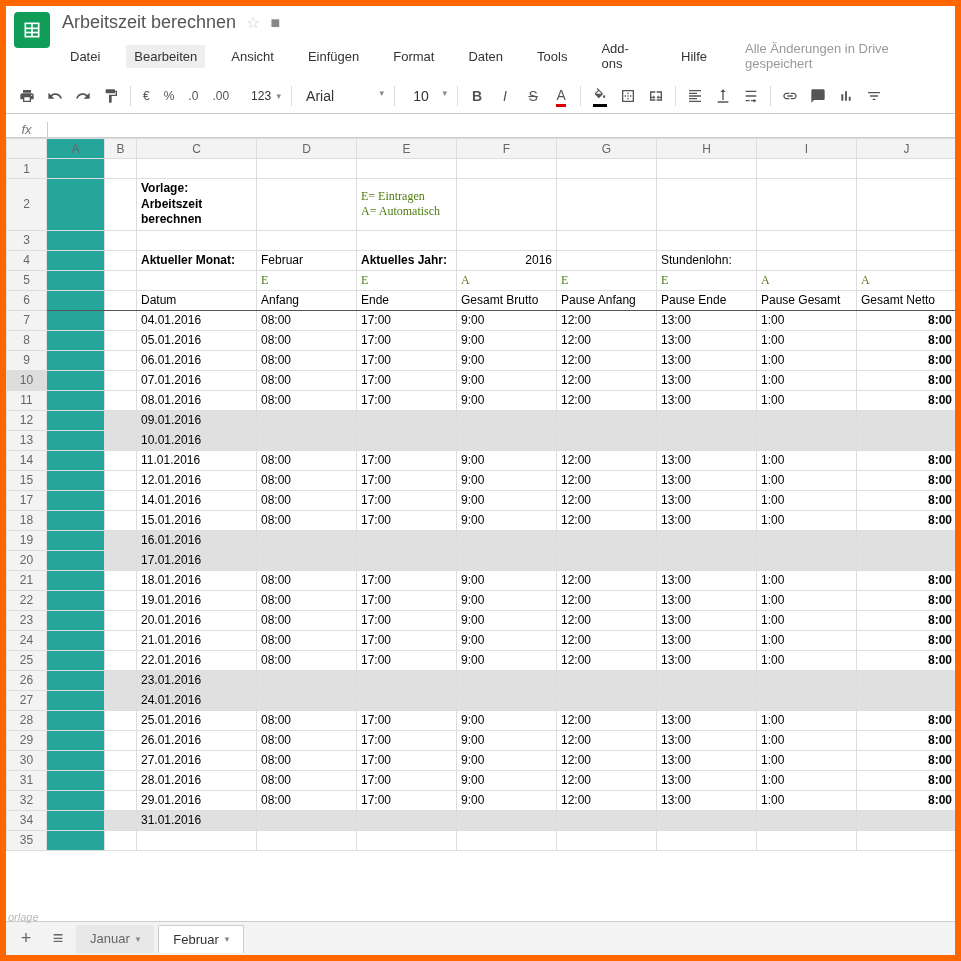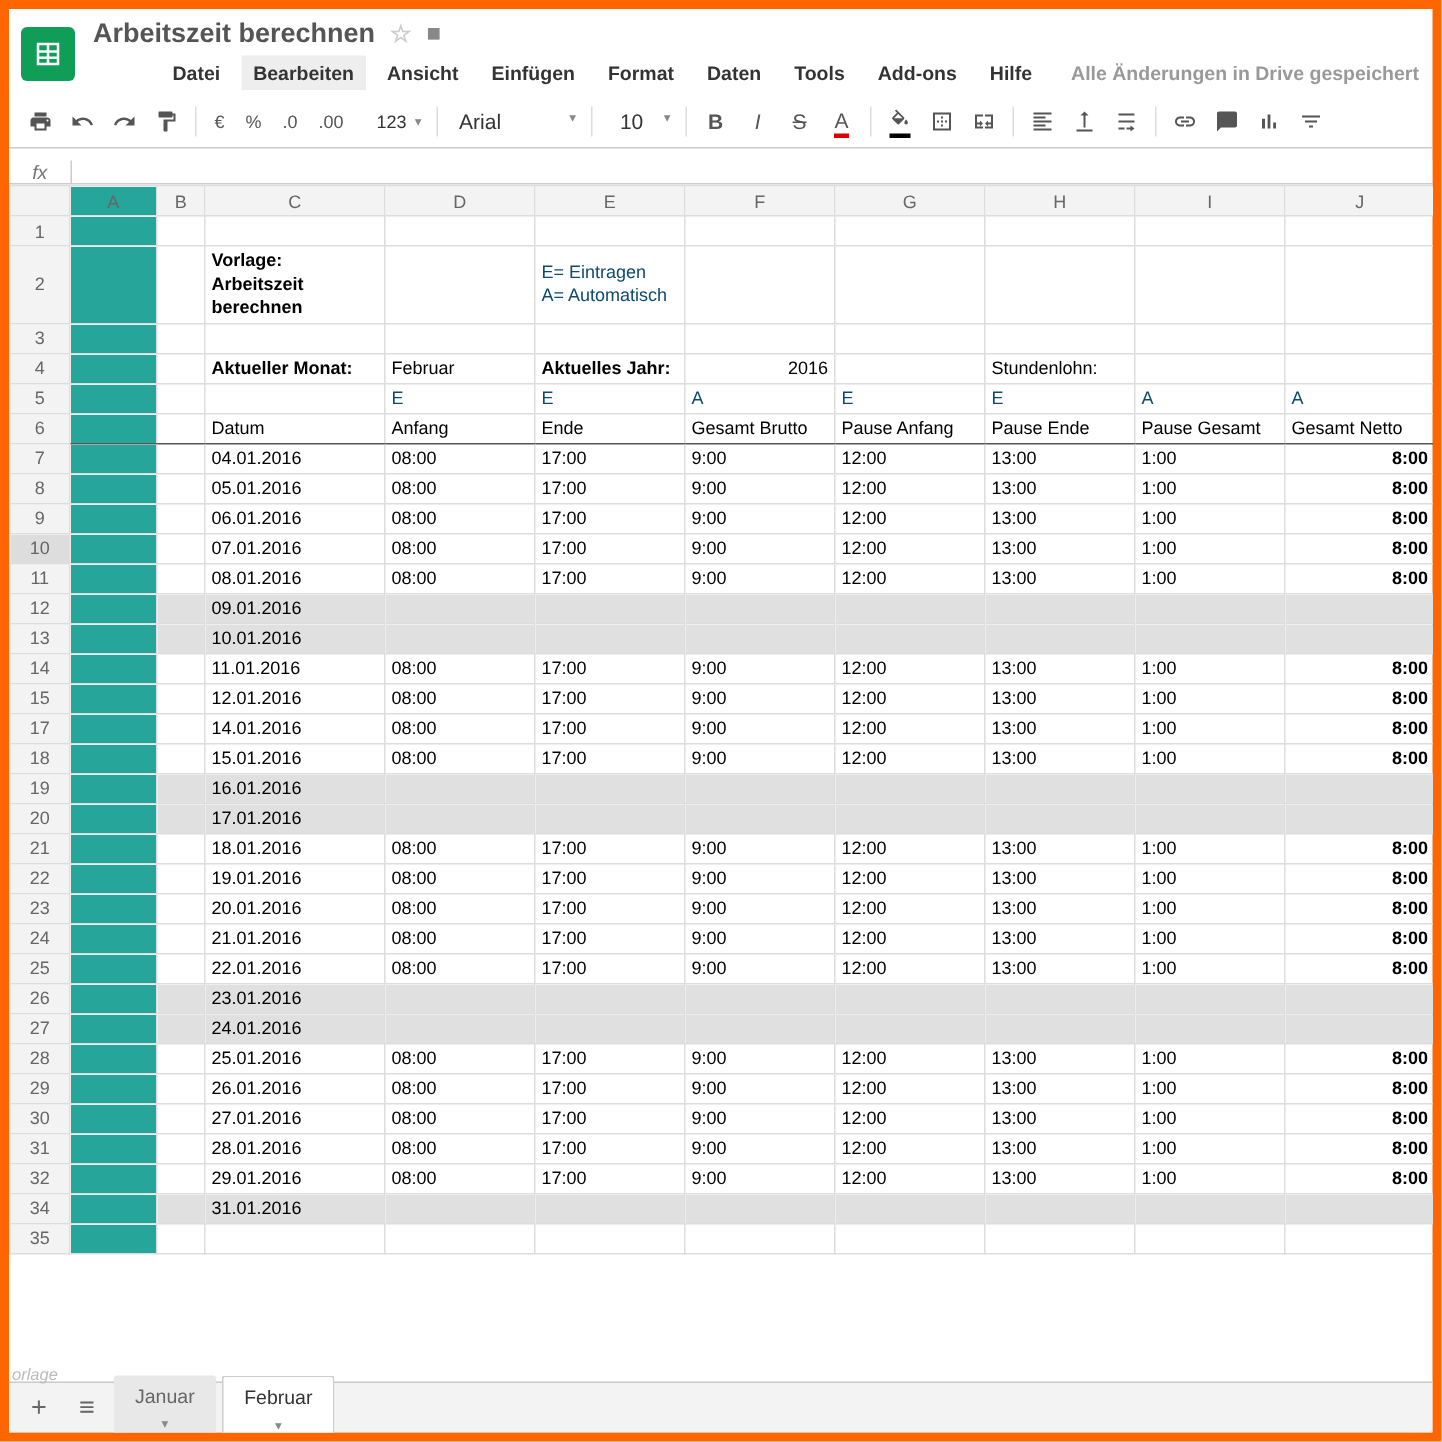--- a/index.html
+++ b/index.html
@@ -1,26 +1,26 @@
 <!DOCTYPE html>
 <html><head>
 <meta charset="utf-8">
 <style>
 * { box-sizing: border-box; margin: 0; padding: 0; }
 body { font-family: Arial, sans-serif; font-size: 13px; background: #ff6600; padding: 6px; }
 .app { background: #fff; width: 949px; height: 949px; display: flex; flex-direction: column; overflow: hidden; }
-.header { display: flex; align-items: center; padding: 6px 8px 0 8px; font-weight: bold; }
+.header { display: flex; align-items: flex-start; padding: 6px 8px 0 8px; }
 .logo { width: 36px; height: 36px; background: #0f9d58; border-radius: 4px; display: flex; align-items: center; justify-content: center; margin-right: 12px; flex-shrink: 0; }
 .logo svg { width: 20px; height: 20px; }
 .titlearea { flex: 1; }
 .titlerow { display: flex; align-items: center; gap: 10px; }
 .title { font-size: 18px; color: #555; }
 .star { color: #ccc; font-size: 16px; cursor: pointer; }
 .folder { color: #888; font-size: 16px; cursor: pointer; }
-.menubar { display: flex; gap: 6px; margin-top: 4px; align-items: center; margin-left: 45px; }
+.menubar { display: flex; gap: 18px; margin-top: 4px; align-items: center; }
 .menuitem { padding: 4px 8px; color: #333; cursor: pointer; font-size: 13px; }
 .menuitem.active { background: #eee; }
 .savestatus { color: #999; margin-left: 12px; font-size: 13px; }
 .toolbar { display: flex; align-items: center; padding: 4px 8px; border-bottom: 1px solid #ccc; gap: 2px; margin-top: 4px; }
 .tbtn { width: 26px; height: 26px; display: flex; align-items: center; justify-content: center; color: #555; cursor: pointer; font-size: 14px; border-radius: 2px; }
 .tbtn.wide { width: auto; padding: 0 6px; font-size: 12px; }
 .tsep { width: 1px; height: 20px; background: #ddd; margin: 0 4px; }
 .fontsel { padding: 2px 18px 2px 8px; font-size: 14px; color: #333; cursor: pointer; position: relative; }
 .fontsel::after { content: "▾"; position: absolute; right: 4px; font-size: 9px; color: #888; }
 .underline-red { border-bottom: 3px solid #d00; height: 22px; display: flex; align-items: center; }
@@ -33,30 +33,30 @@
 .grid th, .grid td { border: 1px solid #ddd; font-size: 12px; padding: 0; height: 20px; overflow: hidden; white-space: nowrap; }
 .grid th { background: #f3f3f3; color: #666; font-weight: normal; text-align: center; position: sticky; }
 .grid thead th { top: 0; z-index: 2; }
 .grid .rowhdr { background: #f3f3f3; color: #666; text-align: center; width: 40px; min-width: 40px; position: sticky; left: 0; z-index: 1; }
 .grid .corner { width: 40px; min-width: 40px; position: sticky; left: 0; top: 0; z-index: 3; background: #f3f3f3; }
 .grid td { padding: 2px 4px; text-align: left; }
 .colA { width: 58px; min-width: 58px; background: #26a69a !important; }
 .colB { width: 32px; min-width: 32px; }
 .colC { width: 120px; min-width: 120px; }
 .colD, .colE, .colF, .colG, .colH, .colI, .colJ { width: 100px; min-width: 100px; }
-.redtext { color: #0c4a6e; }
+.redtext { color: #4d7c0f; font-family: Liberation Serif, serif; }
 .bold { font-weight: bold; }
 .grayrow td { background: #e0e0e0; }
 .grayrow .colA { background: #26a69a !important; }
 .hdr-underline td { border-bottom: 1px solid #555 !important; }
 .rowhdr.selected { background: #ddd; }
 .tallrow th, .tallrow td { height: 46px; }
 .tabbar { display: flex; align-items: center; border-top: 1px solid #ccc; height: 34px; background: #f3f3f3; gap: 4px; padding: 0 6px; }
 .tabbtn { width: 28px; height: 28px; display: flex; align-items: center; justify-content: center; color: #666; cursor: pointer; font-size: 18px; }
-.tab { padding: 6px 14px; background: #e8e8e8; color: #666; cursor: pointer; font-size: 13px; display: flex; align-items: center; gap: 6px; border-radius: 2px 2px 0 0; flex-direction: column; }
+.tab { padding: 6px 14px; background: #e8e8e8; color: #666; cursor: pointer; font-size: 13px; display: flex; align-items: center; gap: 6px; border-radius: 2px 2px 0 0; }
 .tab.active { background: #fff; color: #333; border-top: 1px solid #ccc; border-left: 1px solid #ccc; border-right: 1px solid #ccc; }
 .tab .caret { font-size: 9px; color: #888; }
 .wm { position: absolute; bottom: 38px; left: 8px; color: #bbb; font-size: 11px; font-style: italic; pointer-events: none; }
 td.colJ.bold { font-weight: bold; text-align: right; }
 </style>
 </head>
 <body>
 
 <div class="app">
 

